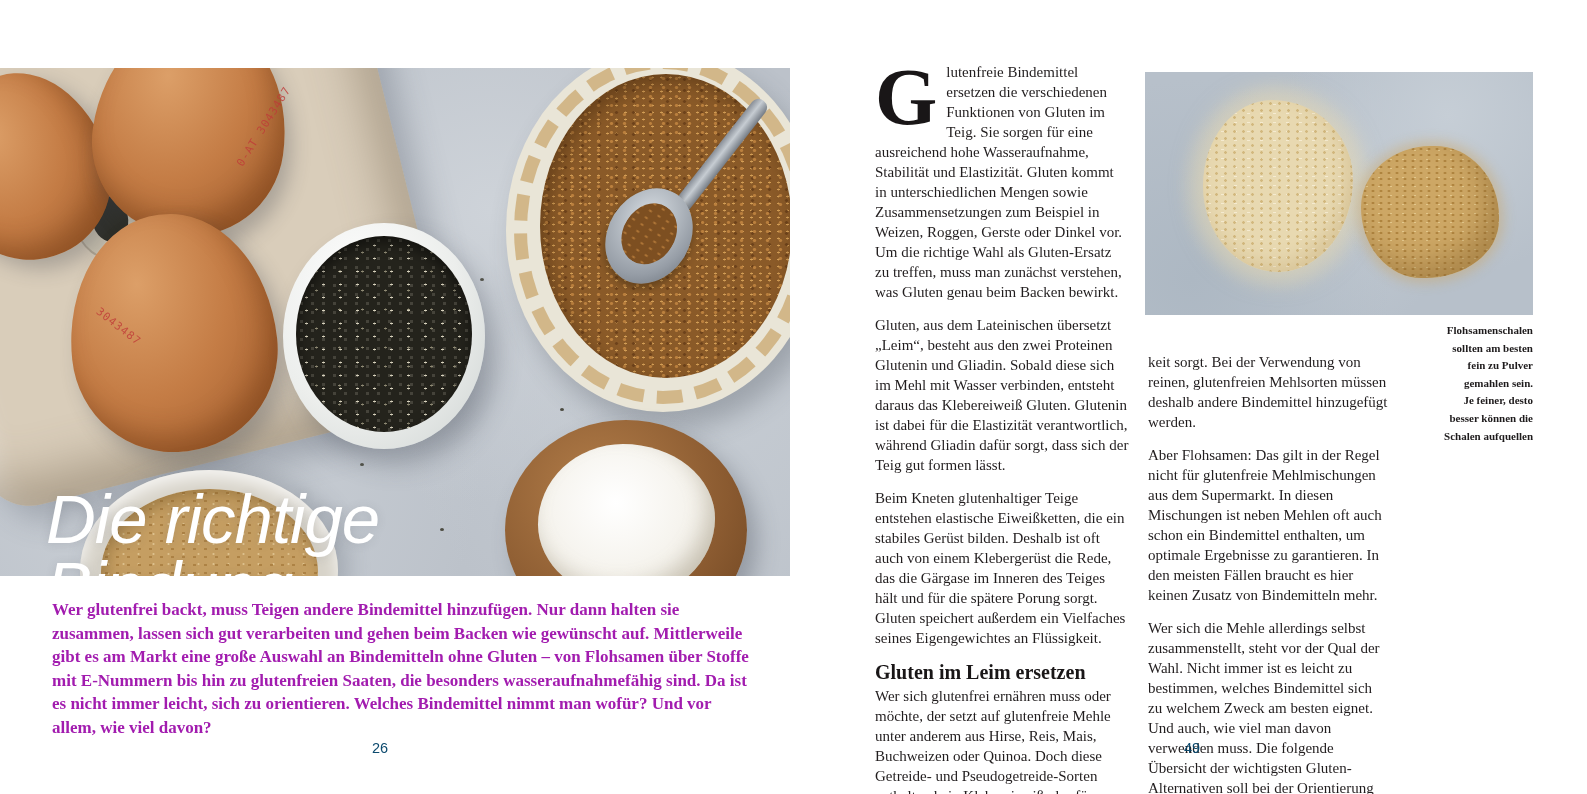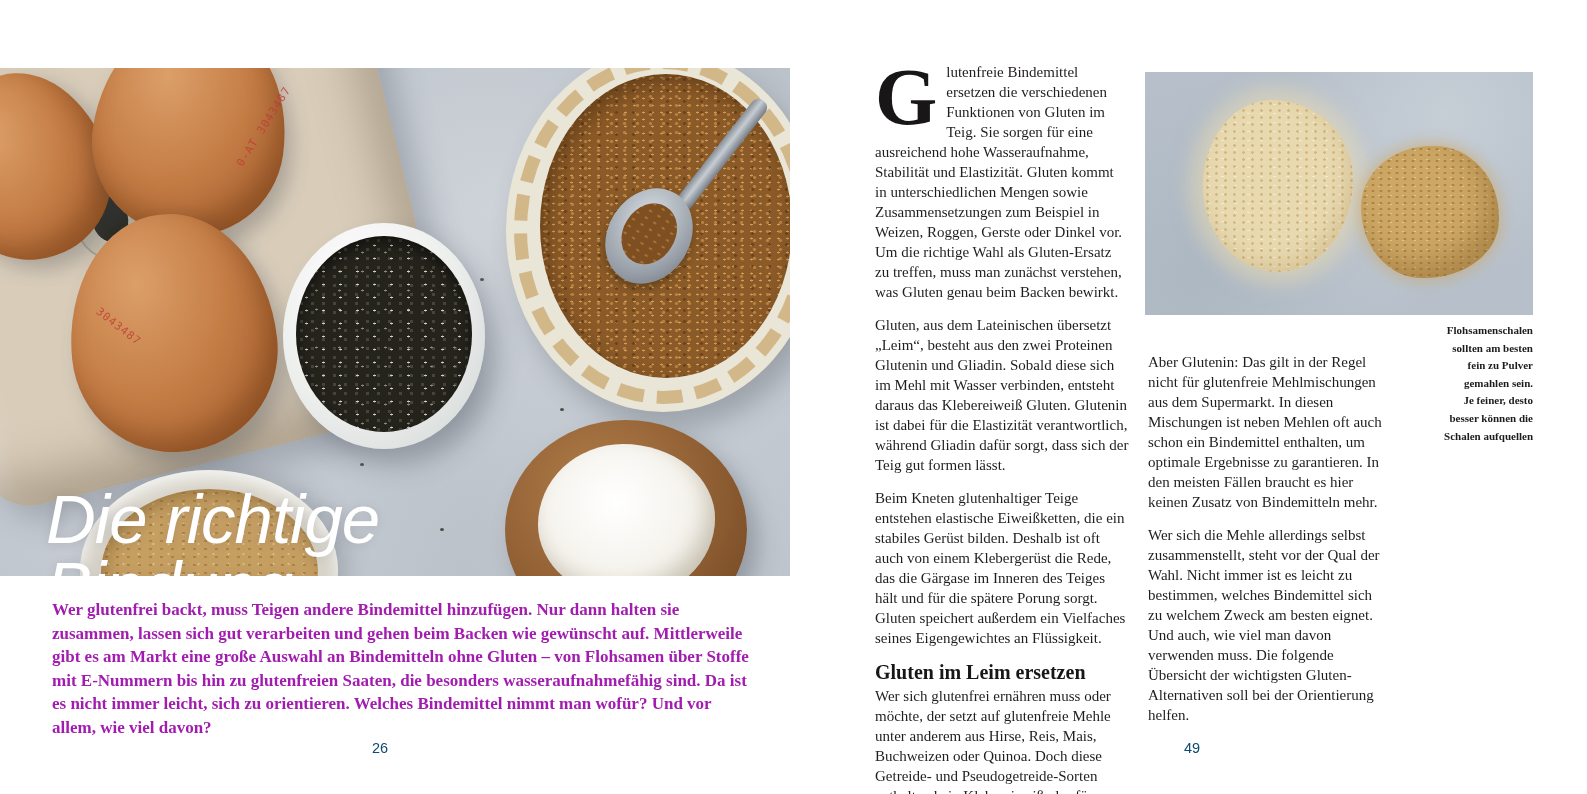--- a/index.html
+++ b/index.html
@@ -187,19 +187,20 @@
 
   <p class="photo-caption">Flohsamenschalen
 sollten am besten
 fein zu Pulver
 gemahlen sein.
 Je feiner, desto
 besser können die
 Schalen aufquellen</p>
 
   <div class="col col-2">
-    <p>Aber Glutenin: Das gilt in der Regel nicht für glutenfreie Mehlmischungen aus dem Supermarkt. In diesen Mischungen ist neben Mehlen oft auch schon ein Bindemittel enthalten, um optimale Ergebnisse zu garantieren. In den meisten Fällen braucht es hier keinen Zusatz von Bindemitteln mehr.</p>
+    <p>keit sorgt. Bei der Verwendung von reinen, glutenfreien Mehlsorten müssen deshalb andere Bindemittel hinzugefügt werden.</p>
+    <p>Aber Flohsamen: Das gilt in der Regel nicht für glutenfreie Mehlmischungen aus dem Supermarkt. In diesen Mischungen ist neben Mehlen oft auch schon ein Bindemittel enthalten, um optimale Ergebnisse zu garantieren. In den meisten Fällen braucht es hier keinen Zusatz von Bindemitteln mehr.</p>
     <p>Wer sich die Mehle allerdings selbst zusammenstellt, steht vor der Qual der Wahl. Nicht immer ist es leicht zu bestimmen, welches Bindemittel sich zu welchem Zweck am besten eignet. Und auch, wie viel man davon verwenden muss. Die folgende Übersicht der wichtigsten Gluten-Alternativen soll bei der Orientierung helfen.</p>
   </div>
 
   <div class="page-num page-num-right">49</div>
 
 </div>
 
 </body></html>

